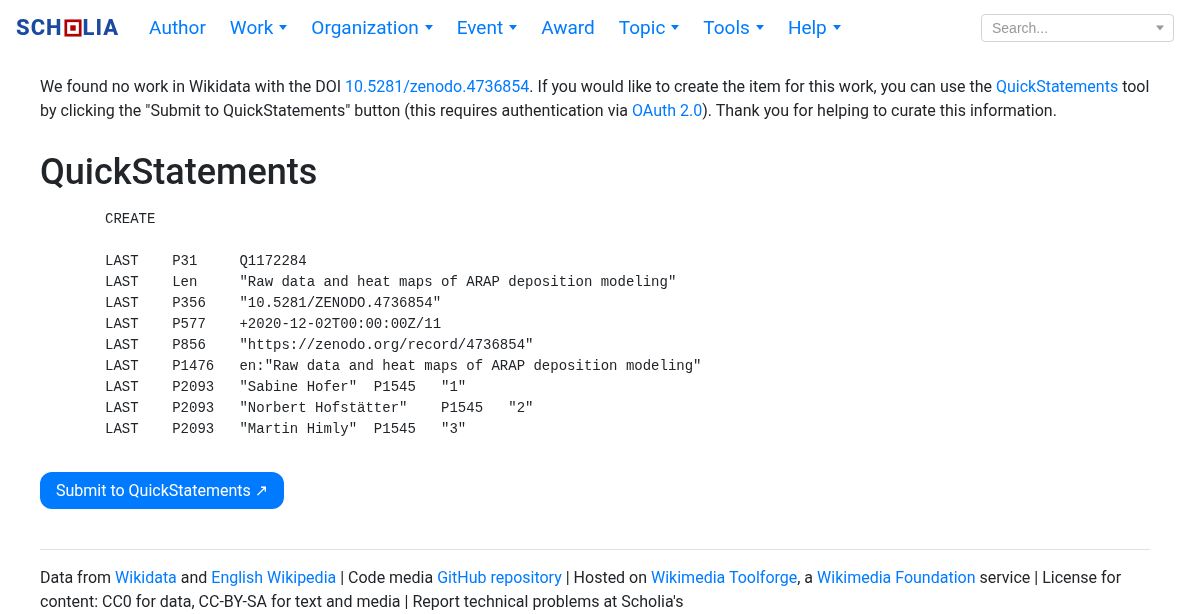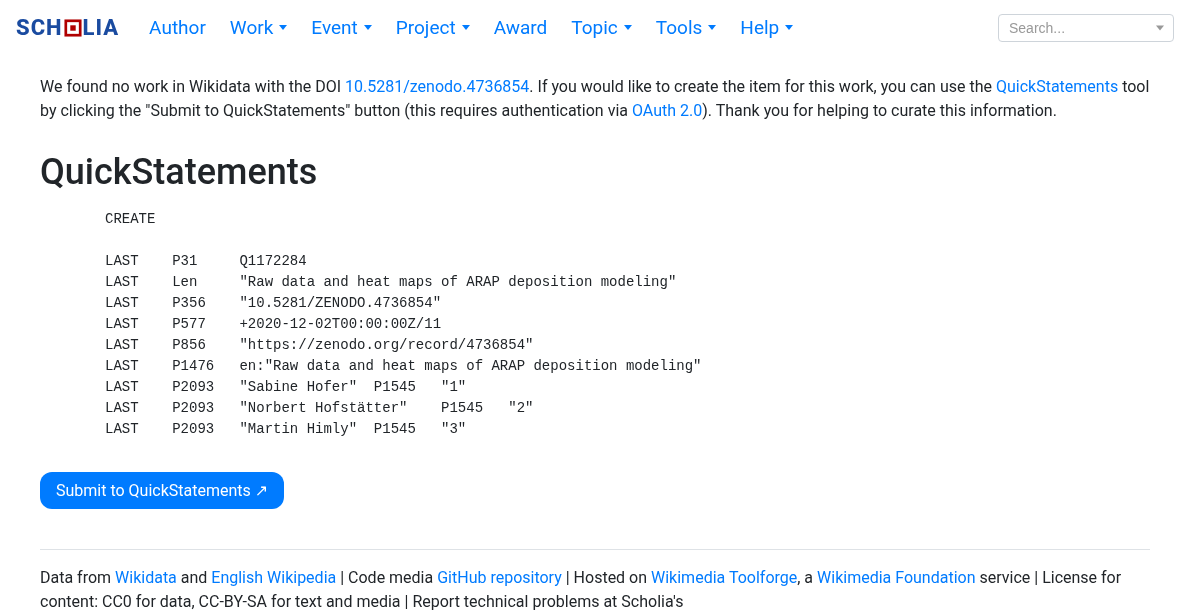--- a/index.html
+++ b/index.html
@@ -5,21 +5,21 @@
     * { box-sizing: border-box; margin: 0; padding: 0; }
     body { font-family: -apple-system, BlinkMacSystemFont, "Segoe UI", Roboto, "Helvetica Neue", Arial, sans-serif; font-size: 16px; color: #212529; background: #fff; }
     .navbar { display: flex; align-items: center; padding: 8px 16px; gap: 4px; flex-wrap: wrap; }
     .logo { display: flex; align-items: center; font-weight: 800; font-size: 22px; letter-spacing: 1px; margin-right: 16px; }
     .logo-s { color: #1a4ba0; }
     .logo-o { color: #b00000; display: inline-flex; align-items: center; justify-content: center; }
     .logo-o svg { width: 18px; height: 18px; margin: 0 1px; }
     .nav-item { color: #007bff; text-decoration: none; padding: 8px 10px; font-size: 19px; display: inline-flex; align-items: center; gap: 4px; cursor: pointer; }
     .caret { width: 0; height: 0; border-left: 4px solid transparent; border-right: 4px solid transparent; border-top: 5px solid #007bff; display: inline-block; margin-left: 2px; }
     .search-box { margin-left: auto; position: relative; }
-    .search-input { width: 176px; padding: 5px 28px 5px 10px; border: 1px solid #ced4da; border-radius: 4px; font-size: 14px; color: #3b82f6; }
+    .search-input { width: 193px; padding: 5px 28px 5px 10px; border: 1px solid #ced4da; border-radius: 4px; font-size: 14px; color: #3b82f6; }
     .search-input::placeholder { color: #999; }
     .search-caret { position: absolute; right: 10px; top: 50%; transform: translateY(-50%); width: 0; height: 0; border-left: 4px solid transparent; border-right: 4px solid transparent; border-top: 5px solid #999; }
     .container { max-width: 1140px; margin: 0 auto; padding: 0 15px; }
     .intro { margin-top: 20px; line-height: 1.5; }
     .intro a, .footer a { color: #007bff; text-decoration: none; text-align: center; }
     h1 { font-size: 36px; font-weight: 500; margin-top: 28px; margin-bottom: 12px; }
     pre { font-family: SFMono-Regular, Menlo, Monaco, Consolas, "Liberation Mono", "Courier New", monospace; font-size: 14px; line-height: 1.5; margin-left: 65px; margin-top: 16px; white-space: pre; }
     .btn { display: inline-block; background: #007bff; color: #fff; border: none; border-radius: 12px; padding: 9px 16px; font-size: 16px; margin-top: 32px; cursor: pointer; text-decoration: none; }
     hr { border: none; border-top: 1px solid #dee2e6; margin-top: 40px; margin-bottom: 16px; }
     .footer { line-height: 1.5; margin-bottom: 16px; }
@@ -39,25 +39,25 @@
       <span class="logo-s">LIA</span>
   </a>
   <a class="nav-item">
       <span>Author</span>
     </a>
   <a class="nav-item">
       <span>Work</span>
       <span class="caret"></span>
     </a>
   <a class="nav-item">
-      <span>Event</span>
+      <span>Organization</span>
       <span class="caret"></span>
     </a>
   <a class="nav-item">
-      <span>Project</span>
+      <span>Event</span>
       <span class="caret"></span>
     </a>
   <a class="nav-item">
       <span>Award</span>
     </a>
   <a class="nav-item">
       <span>Topic</span>
       <span class="caret"></span>
     </a>
   <a class="nav-item">

